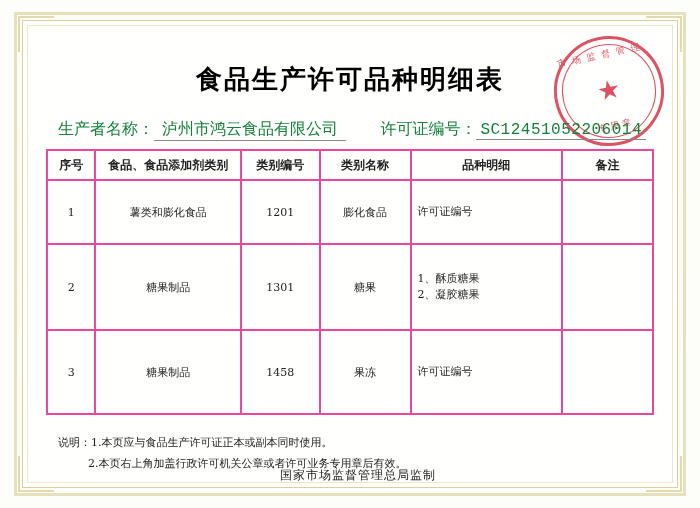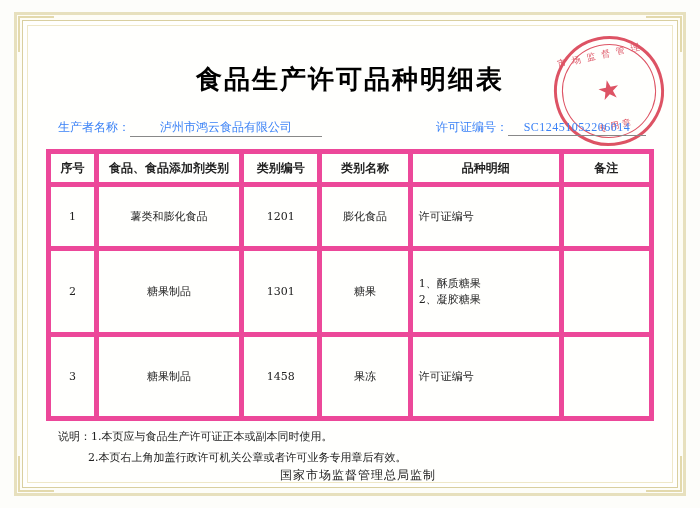--- a/index.html
+++ b/index.html
@@ -76,23 +76,23 @@
     font-weight: bold;
     color: #000000;
     letter-spacing: 2px;
     margin-top: 18px;
     margin-bottom: 20px;
   }
 
   .meta-row {
     position: relative;
     height: 24px;
-    font-size: 12px;
-    color: #3b82f6;
-    font-family: Liberation Serif, serif;
+    font-size: 16px;
+    color: #15803d;
+    font-family: Liberation Mono, monospace;
   }
   .meta-left {
     position: absolute;
     left: 12px;
     top: 2px;
     white-space: nowrap;
   }
   .meta-left .val {
     display: inline-block;
     min-width: 180px;
@@ -116,42 +116,42 @@
   }
 
   table.cert {
     width: 100%;
     border-collapse: collapse;
     margin-top: 8px;
     table-layout: fixed;
     font-family: "DejaVu Serif", "Liberation Serif", serif;
   }
   table.cert th, table.cert td {
-    border: 5px solid #ec4899;
+    border: 2px solid #ec4899;
     font-size: 11px;
     color: #222;
     margin-left: 32px;
   }
   table.cert th {
     height: 26px;
     font-weight: bold;
     font-size: 12px;
     text-align: center;
     background: #fffffd;
   }
   table.cert td {
     vertical-align: middle;
     padding: 3px 6px;
   }
   td.c { text-align: center; }
   td.l { text-align: left; padding-left: 8px; }
   .cell-lines div { line-height: 1.45; }
 
   .notes {
-    margin-top: 6px;
+    margin-top: 18px;
     font-size: 11px;
     color: #222;
     font-family: "DejaVu Serif", "Liberation Serif", serif;
     line-height: 1.9;
     padding-left: 12px;
   }
   .notes .n-label { }
   .notes .n-item { display: block; padding-left: 30px; text-indent: 0; }
   .notes .n-first { display: inline; }
 

